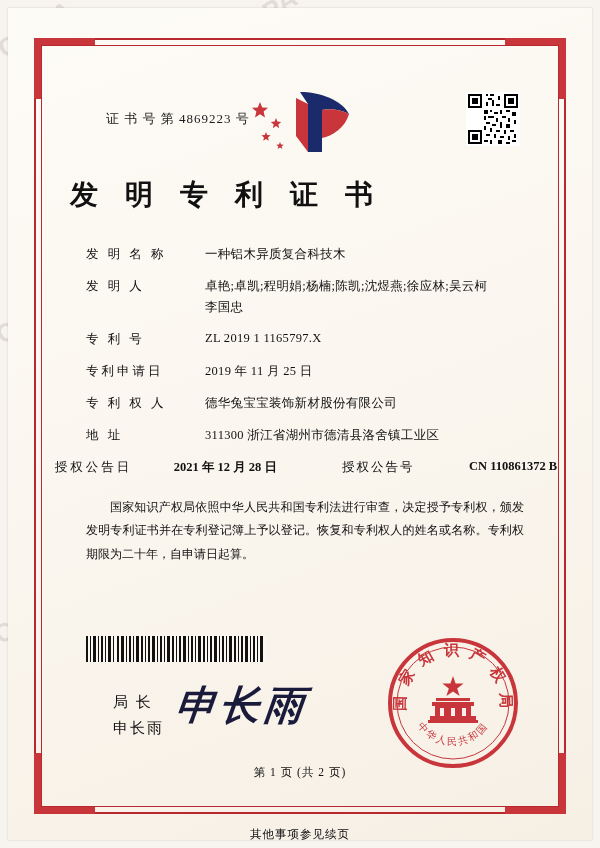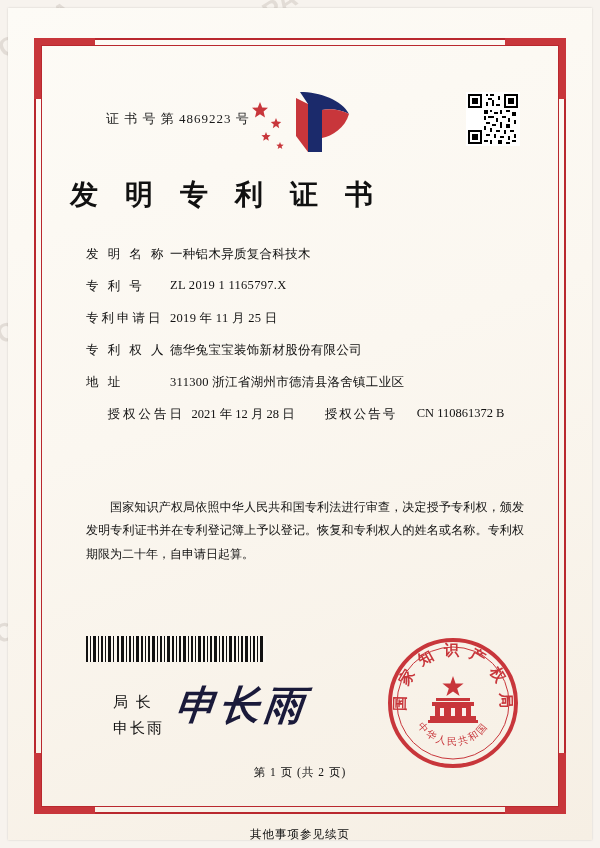--- a/index.html
+++ b/index.html
@@ -68,24 +68,24 @@
     text-align:left;
     font-size:28px;
     letter-spacing:10px;
     color:#111;
     font-family:"Liberation Serif","DejaVu Serif",serif;
     font-weight:bold;
     text-indent:10px;
   }
   
   .fields{position:absolute;left:26px;right:14px;top:180px;}
-  .row{display:flex;align-items:flex-start;margin-bottom:15px;font-size:12.5px;color:#111;}
+  .row{display:flex;align-items:flex-start;margin-bottom:15px;font-size:12.5px;color:#111;gap:35px;}
   .lbl{width:84px;flex:none;letter-spacing:3px;}
   .val{flex:1;letter-spacing:.3px;}
-  .val2{white-space:nowrap;}
+  .val2{white-space:nowrap;font-weight:bold;}
   .row.two{justify-content:center;}
   .pub-date-lbl{width:84px;flex:none;letter-spacing:3px;}
   .pub-no-lbl{width:92px;flex:none;letter-spacing:2px;margin-left:30px;}
   .inventor-second{margin-top:4px;}
 
   
   .paras{position:absolute;left:26px;right:16px;top:430px;font-size:12px;line-height:1.95;color:#111;text-align:justify;}
   .paras p{margin:0 0 2px 0;text-indent:2em;}
 
   
@@ -217,20 +217,27 @@
     </div>
 
     <div class="title">发 明 专 利 证 书</div>
 
     <div class="fields">
       <div class="row">
         <div class="lbl">发 明 名 称</div>
         <div class="val">一种铝木异质复合科技木</div>
       </div>
       <div class="row">
+        <div class="lbl">发 明 人</div>
+        <div class="val">
+          <div>卓艳;卓凯;程明娟;杨楠;陈凯;沈煜燕;徐应林;吴云柯</div>
+          <div class="inventor-second">李国忠</div>
+        </div>
+      </div>
+      <div class="row">
         <div class="lbl">专 利 号</div>
         <div class="val">ZL 2019 1 1165797.X</div>
       </div>
       <div class="row">
         <div class="lbl">专利申请日</div>
         <div class="val">2019 年 11 月 25 日</div>
       </div>
       <div class="row">
         <div class="lbl">专 利 权 人</div>
         <div class="val">德华兔宝宝装饰新材股份有限公司</div>

